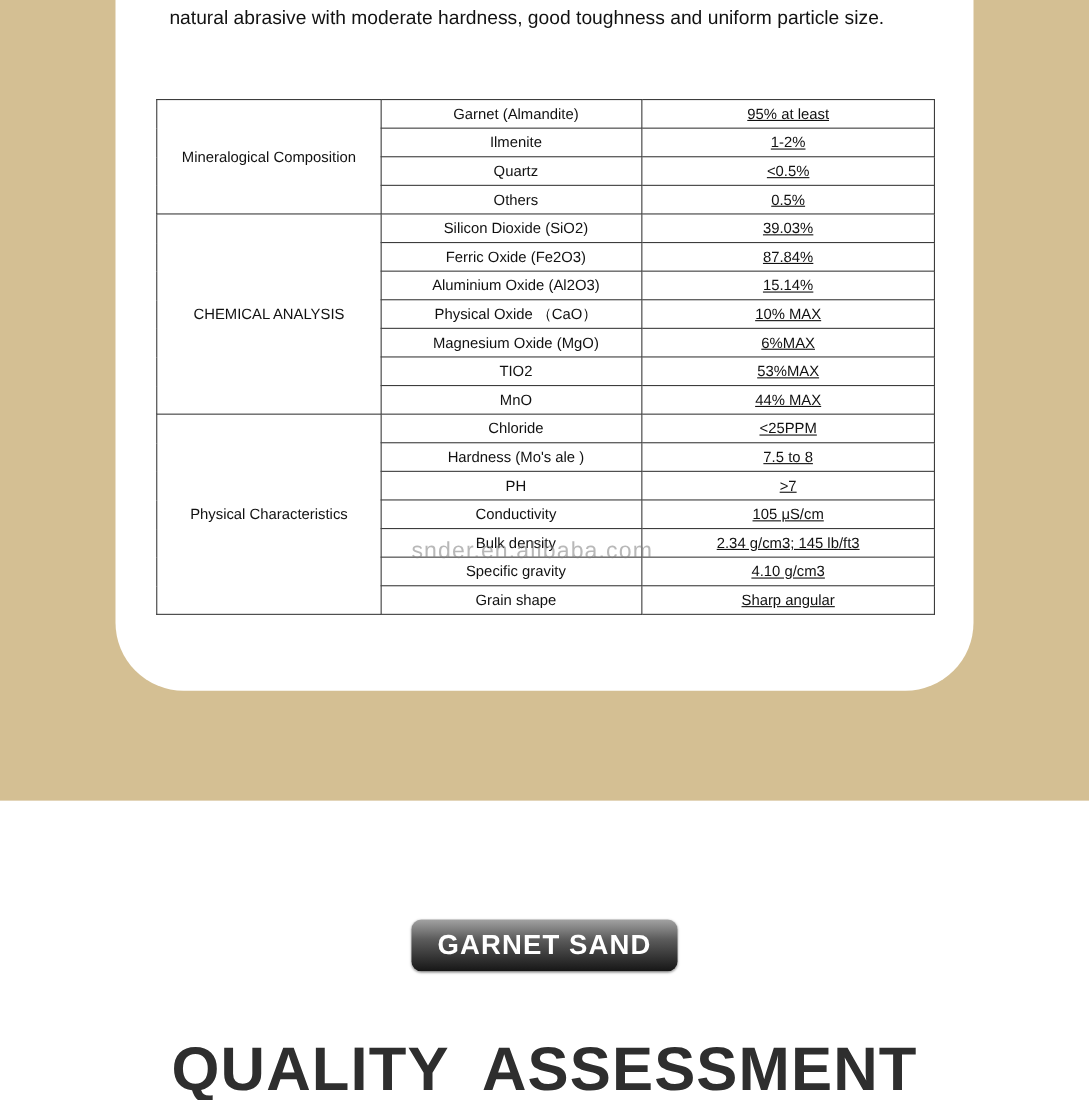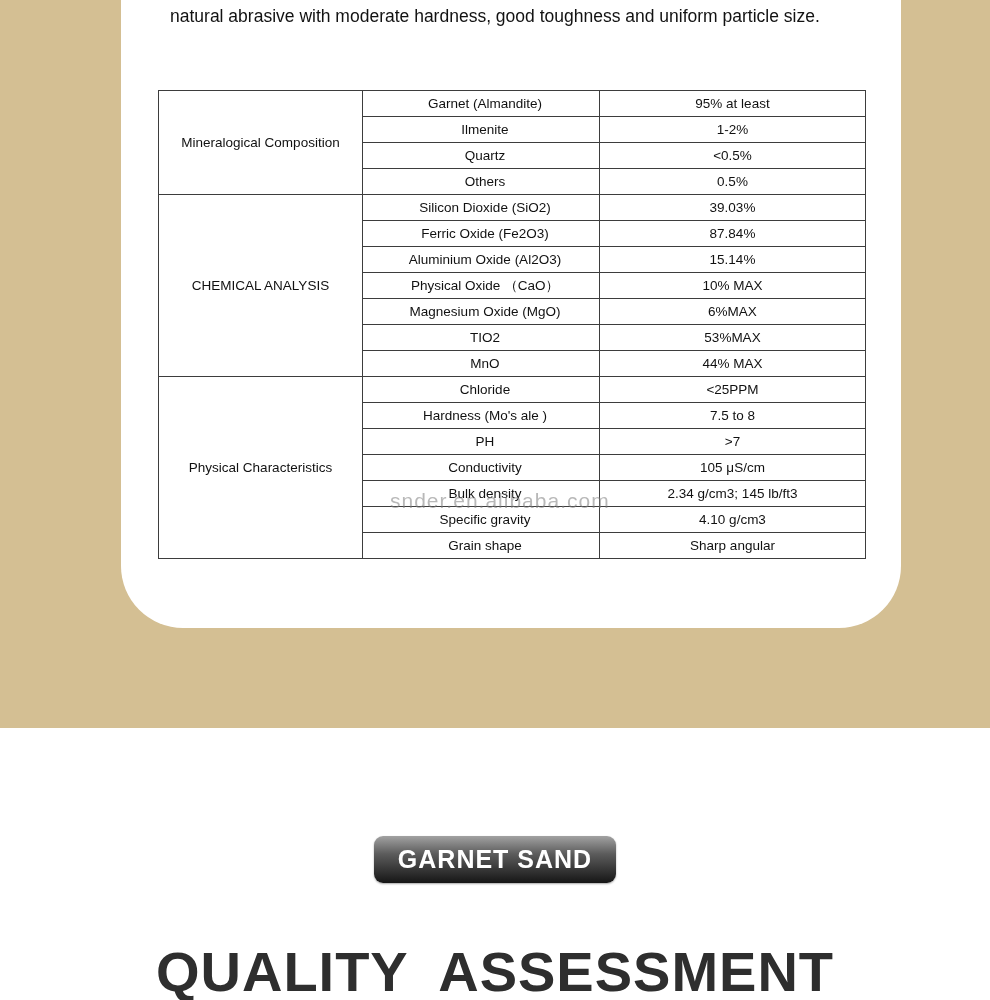--- a/index.html
+++ b/index.html
@@ -23,21 +23,20 @@
     background: #d4bf93;
   }
   .card {
     position: absolute;
     left: 105px;
     top: 0;
     width: 780px;
     height: 628px;
     background: #ffffff;
     border-radius: 0 0 62px 62px;
-    margin-left: 16px;
   }
   .intro {
     position: absolute;
     left: 49px;
     top: 2px;
     width: 682px;
     font-size: 17.5px;
     line-height: 29px;
     color: #121212;
     text-align: justify;
@@ -58,21 +57,21 @@
   .spec-table td {
     border: 1px solid #3d3d3d;
     text-align: center;
     height: 26px;
     padding: 0 4px;
     overflow: hidden;
     white-space: nowrap;
   }
   td.cat-cell { width: 204px; }
   td.prop-cell { width: 237px; padding-left: 12px; }
-  td.val-cell { width: 266px; }
+  td.val-cell { width: 266px; text-decoration: underline; }
   .watermark {
     position: absolute;
     left: 232px;
     top: 399px;
     font-size: 21px;
     color: rgba(125, 125, 125, 0.55);
     letter-spacing: 1px;
     pointer-events: none;
     white-space: nowrap;
   }

